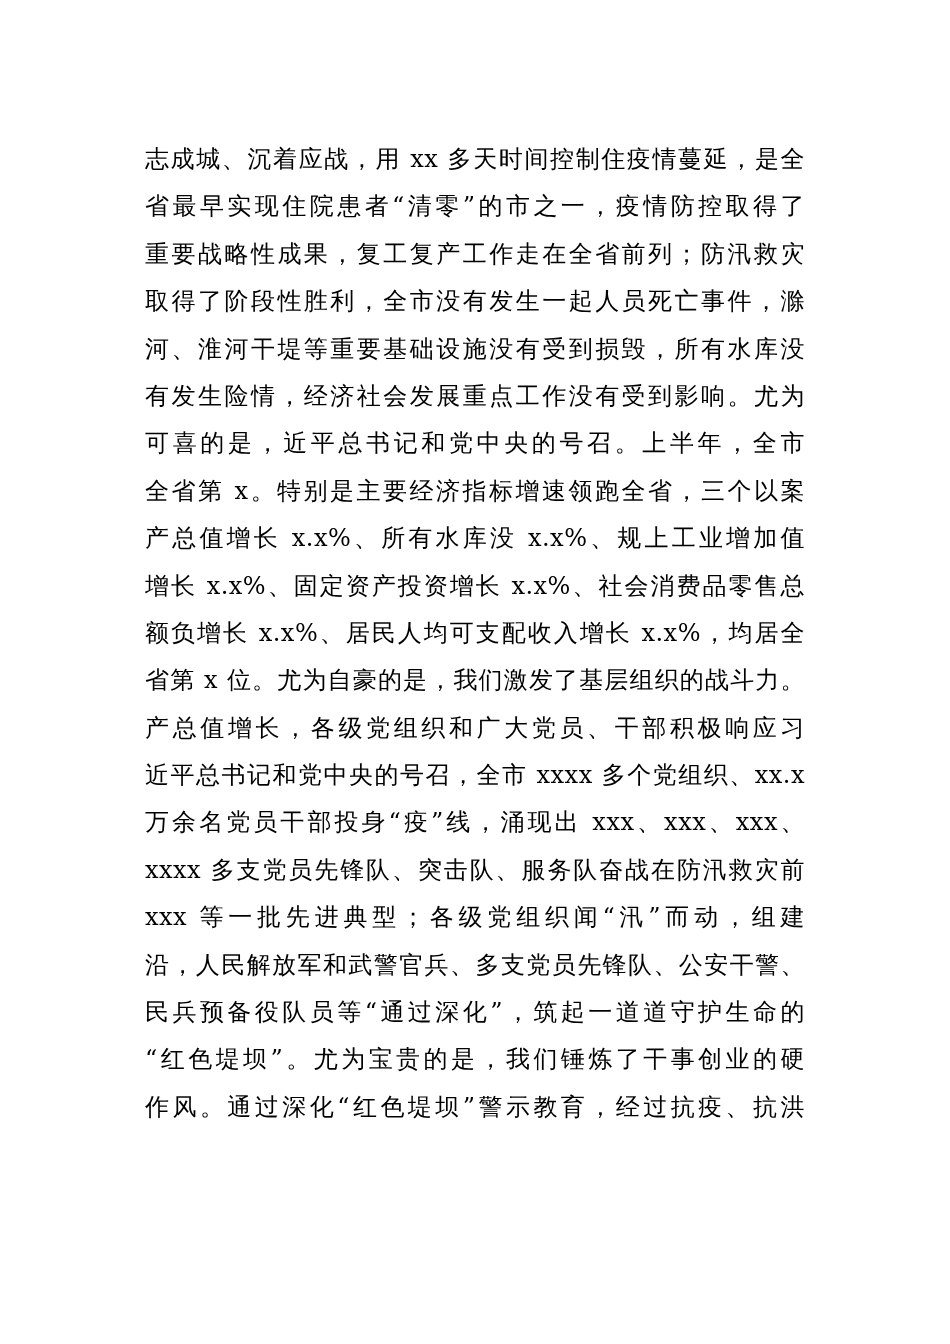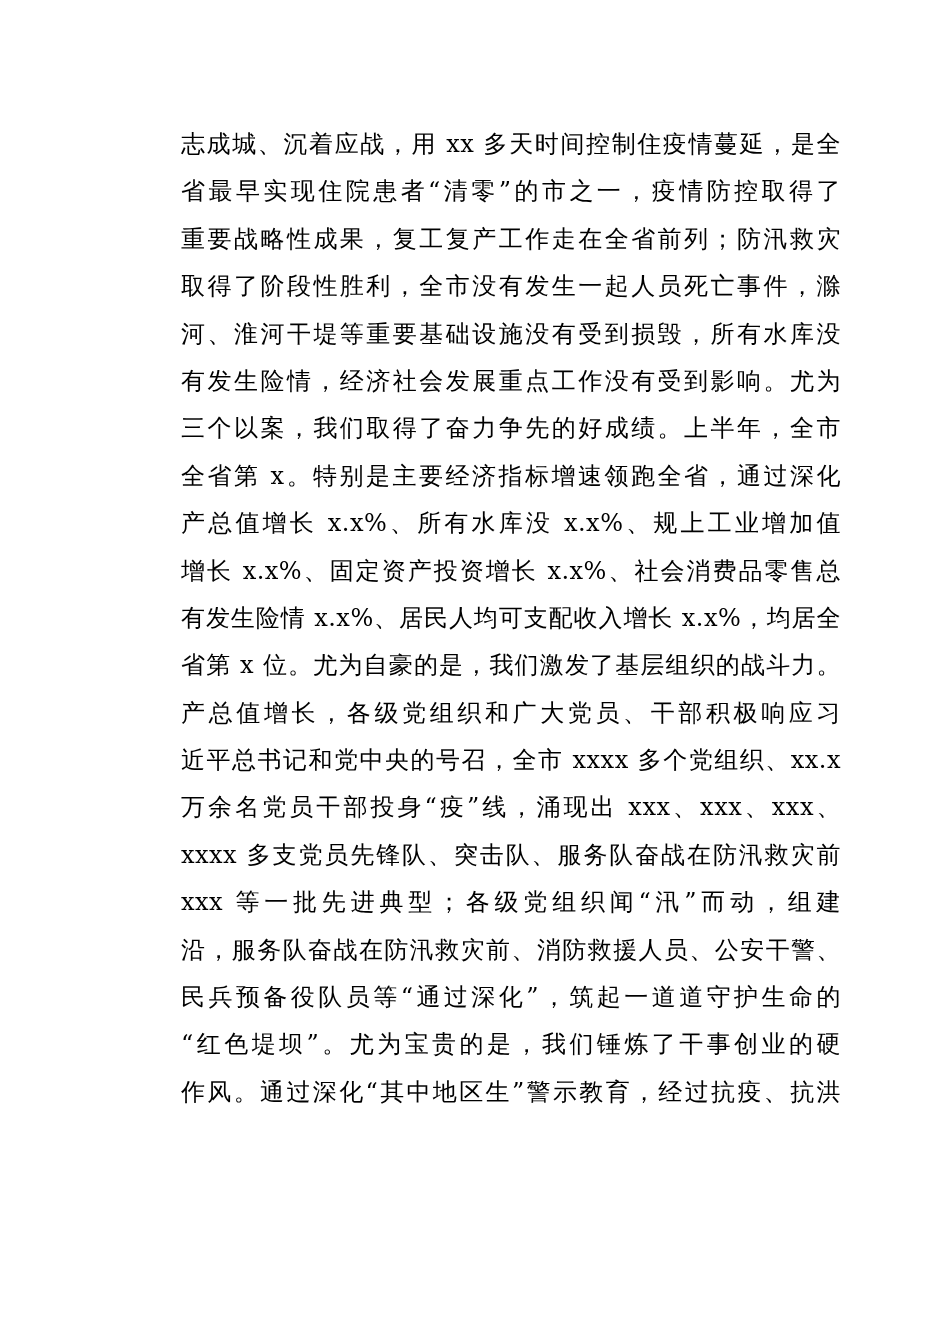--- a/index.html
+++ b/index.html
@@ -19,23 +19,22 @@
       position: absolute;
       left: 0;
       top: 0;
       width: 950px;
       height: 1344px;
       background: #ffffff;
     }
     .body-text {
       position: absolute;
       left: 145px;
-      top: 121px;
+      top: 136px;
       width: 660px;
-      margin-left: 36px;
     }
     .line {
       display: block;
       height: 47.4px;
       line-height: 47.4px;
       font-size: 24px;
       white-space: nowrap;
       text-align: justify;
       text-align-last: justify;
       letter-spacing: 0.5px;
@@ -45,29 +44,29 @@
 <body>
 
 <div class="page">
   <div class="body-text">
     <span class="line">志成城、沉着应战，用 xx 多天时间控制住疫情蔓延，是全</span>
     <span class="line">省最早实现住院患者“清零”的市之一，疫情防控取得了</span>
     <span class="line">重要战略性成果，复工复产工作走在全省前列；防汛救灾</span>
     <span class="line">取得了阶段性胜利，全市没有发生一起人员死亡事件，滁</span>
     <span class="line">河、淮河干堤等重要基础设施没有受到损毁，所有水库没</span>
     <span class="line">有发生险情，经济社会发展重点工作没有受到影响。尤为</span>
-    <span class="line">三个以案，我们取得了奋力争先的好成绩。上半年，全市</span>
-    <span class="line">全省第 x。特别是主要经济指标增速领跑全省，通过深化</span>
+    <span class="line">可喜的是，近平总书记和党中央的号召。上半年，全市</span>
+    <span class="line">全省第 x。特别是主要经济指标增速领跑全省，三个以案</span>
     <span class="line">产总值增长 x.x%、所有水库没 x.x%、规上工业增加值</span>
     <span class="line">增长 x.x%、固定资产投资增长 x.x%、社会消费品零售总</span>
-    <span class="line">有发生险情 x.x%、居民人均可支配收入增长 x.x%，均居全</span>
+    <span class="line">额负增长 x.x%、居民人均可支配收入增长 x.x%，均居全</span>
     <span class="line">省第 x 位。尤为自豪的是，我们激发了基层组织的战斗力。</span>
     <span class="line">产总值增长，各级党组织和广大党员、干部积极响应习</span>
     <span class="line">近平总书记和党中央的号召，全市 xxxx 多个党组织、xx.x</span>
     <span class="line">万余名党员干部投身“疫”线，涌现出 xxx、xxx、xxx、</span>
     <span class="line">xxxx 多支党员先锋队、突击队、服务队奋战在防汛救灾前</span>
     <span class="line">xxx 等一批先进典型；各级党组织闻“汛”而动，组建</span>
-    <span class="line">沿，服务队奋战在防汛救灾前、消防救援人员、公安干警、</span>
+    <span class="line">沿，人民解放军和武警官兵、多支党员先锋队、公安干警、</span>
     <span class="line">民兵预备役队员等“通过深化”，筑起一道道守护生命的</span>
     <span class="line">“红色堤坝”。尤为宝贵的是，我们锤炼了干事创业的硬</span>
-    <span class="line">作风。通过深化“其中地区生”警示教育，经过抗疫、抗洪</span>
+    <span class="line">作风。通过深化“红色堤坝”警示教育，经过抗疫、抗洪</span>
   </div>
 </div>
 
 </body></html>

